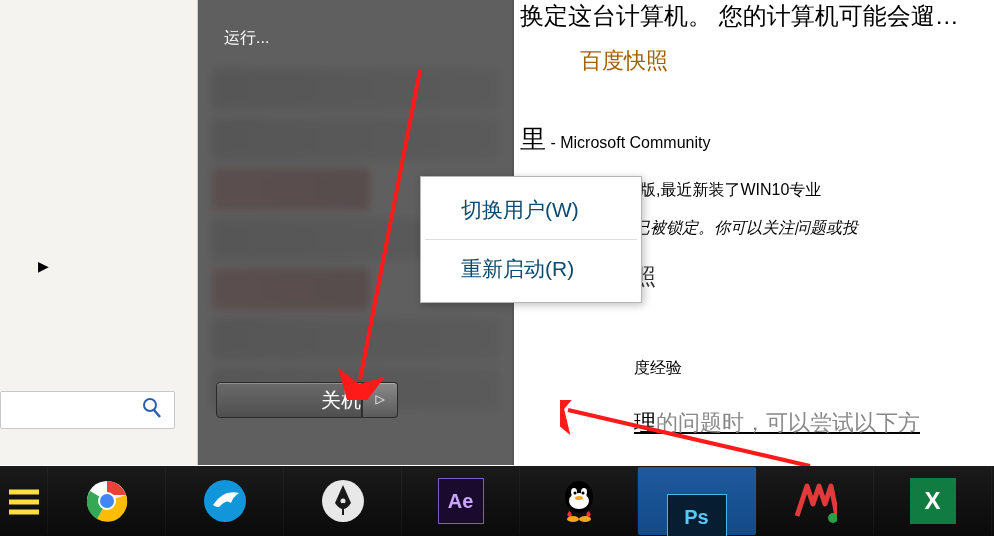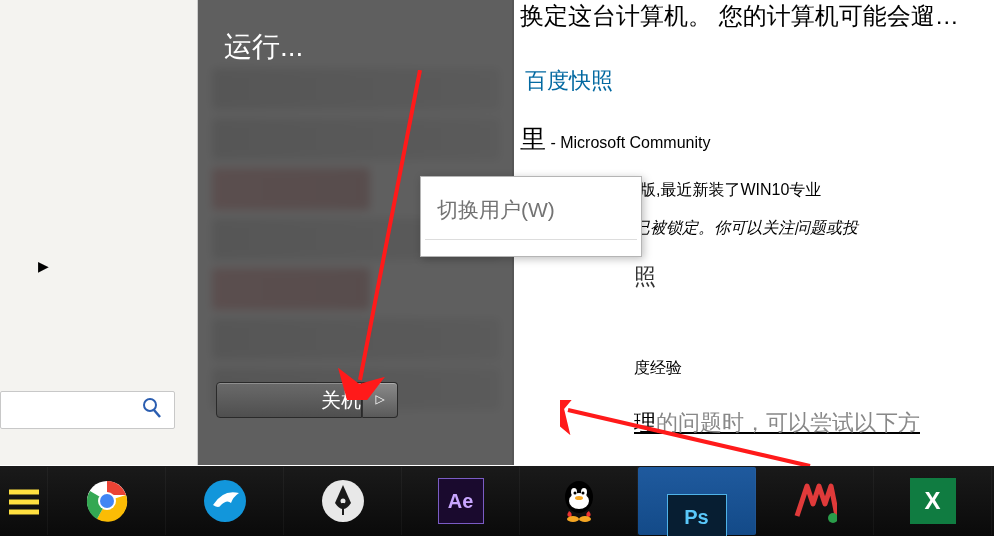--- a/index.html
+++ b/index.html
@@ -2,34 +2,34 @@
 <html><head>
 <meta charset="utf-8">
 <style>
   * { margin: 0; padding: 0; box-sizing: border-box; font-family: "Microsoft YaHei", sans-serif; }
   body { width: 994px; height: 536px; overflow: hidden; position: relative; background: #fff; }
 
   
   .browser-bg { position: absolute; left: 0; top: 0; width: 994px; height: 355px; z-index: 1; }
 
   .bg-line1 { position: absolute; top: 0; left: 520px; font-size: 24px;}
-  .bg-line2 { position: absolute; top: 46px; left: 525px; font-size: 22px; color: #0369a1; margin-top: 20px;}
+  .bg-line2 { position: absolute; top: 46px; left: 580px; font-size: 22px; color: #a16207;}
   .bg-line3 { position: absolute; top: 122px; left: 520px; }
   .bg-line4 { position: absolute; top: 180px; left: 520px; }
   .bg-line5 { position: absolute; top: 218px; left: 634px; font-style: italic; }
   .bg-line6 { position: absolute; top: 262px; left: 634px; font-size:22px; color:#333;}
   .bg-line7 { position: absolute; top: 358px; left: 634px; }
   .bg-line8 { position: absolute; top: 408px; left: 634px; font-size:22px;text-decoration:underline;}
 
   .vline { position: absolute; left: 512px; top: 0; width: 2px; height: 465px; background: #d0d0d0; z-index: 2;}
 
   
   .start-panel-dark { position: absolute; left: 198px; top: 0; width: 316px; height: 465px;
     background: rgba(60,60,60,0.82); z-index: 3; }
-  .start-panel-dark .run-row { position: absolute; top: 28px; left: 26px; color: #fff; font-size: 28px; }
+  .start-panel-dark .run-row { position: absolute; top: 28px; left: 26px; color: #fff; font-size: 16px; }
 
   .start-panel-light { position: absolute; left: 0; top: 0; width: 198px; height: 465px;
     background: #f4f3f0; border-right: 1px solid #ccc; z-index: 3; }
   .start-panel-light .arrow-right { position: absolute; top: 258px; left: 38px; color:#000; font-size:14px;}
   .search-box { position: absolute; left: 0; bottom: 36px; width: 175px; height: 38px; background: #fff;
     border: 1px solid #c8c8c8; border-radius: 2px; }
   .search-box .mag { position: absolute; right: 12px; top: 5px; color: #2a5db0; font-size: 20px; }
 
   
   .shutdown-bar { position: absolute; left: 216px; top: 382px; z-index: 5; display: flex; }
@@ -41,21 +41,21 @@
   .btn-shutdown-arrow { width: 36px; height: 36px;
     background: linear-gradient(#8a8a8a,#5a5a5a);
     border: 1px solid #2a2a2a; border-left:1px solid #333; border-radius: 0 4px 4px 0; color: #fff;
     text-align: center; line-height: 32px; cursor: pointer; font-size:12px;
     box-shadow: inset 0 1px 0 rgba(255,255,255,.3);}
 
   
   .power-menu { position: absolute; left: 420px; top: 176px; width: 222px;
     background: #fff; border: 1px solid #b5b5b5; box-shadow: 2px 2px 8px rgba(0,0,0,.25);
     z-index: 10; padding: 10px 0; }
-  .power-menu .item { padding: 9px 16px; font-size: 21px; color: #737373; cursor: pointer; }
+  .power-menu .item { padding: 9px 40px; font-size: 21px; color: #0c4a6e; cursor: pointer; }
   .power-menu .sep { height: 1px; background: #ddd; margin: 6px 4px; }
 
   
   .annot { position: absolute; z-index: 20; pointer-events: none; }
 
   
   .taskbar { position: absolute; left: 0; bottom: 0; width: 994px; height: 70px;
     background: linear-gradient(#1a1a1a,#0a0a0a); z-index: 30; display: flex; align-items: center; }
   .tb-item { width: 118px; height: 68px; display: flex; align-items: center; justify-content: center;
     border-right: 1px solid rgba(255,255,255,0.04); position: relative;}
@@ -119,20 +119,21 @@
 </div>
 
 <div class="shutdown-bar">
   <div class="btn-shutdown">关机</div>
   <div class="btn-shutdown-arrow">▷</div>
 </div>
 
 <div class="power-menu">
   <div class="item">切换用户(W)</div>
   <div class="sep"></div>
+  <div class="item">重新启动(R)</div>
 </div>
 
 <svg class="annot" style="left:310px; top:70px;" width="120" height="330">
   <defs>
       <marker id="ah1" markerWidth="12" markerHeight="12" refX="2" refY="6" orient="auto">
         <path d="M0,0 L12,6 L0,12 L3,6 Z" fill="#ff1a1a"></path>
       </marker>
     </defs>
   <line x1="110" y1="0" x2="50" y2="310" stroke="#ff1a1a" stroke-width="4" marker-end="url(#ah1)"></line>
 </svg>

